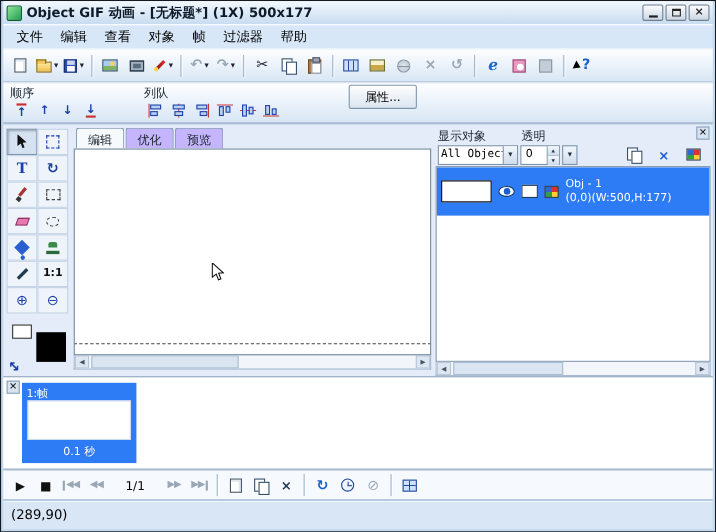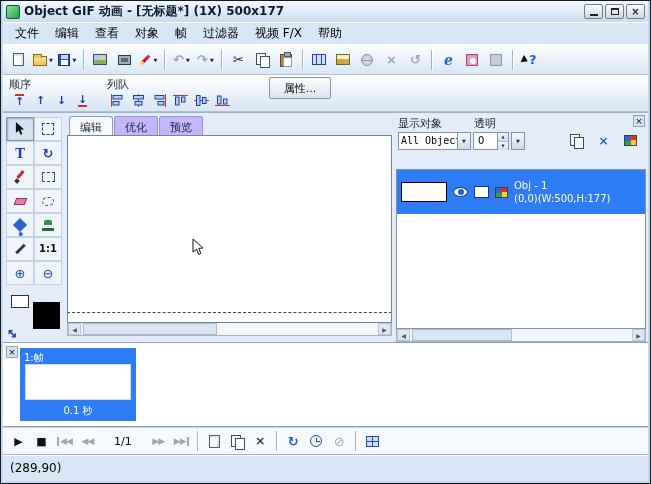--- a/index.html
+++ b/index.html
@@ -21,21 +21,21 @@
   .glyph-max { width:8px; height:7px; border:1px solid #222; border-top:2px solid #222; }
   .glyph-x { font-size:10px; font-weight:bold; color:#222; line-height:1; }
 
   
   .menubar { height:22px; background:#d8e7f8; border-top:1px solid #fff; display:flex;
              align-items:center; padding-left:4px; font-size:12px; color:#000; }
   .menu-item { padding:3px 8px; }
 
   
   .toolbar { background:linear-gradient(180deg,#fdfeff,#d8e6f5); border-top:1px solid #fff;
-             border-bottom:1px solid #aebfd4; display:flex; align-items:center; }
+             border-bottom:1px solid #aebfd4; display:flex; align-items:center;gap:24px; }
   .t1 { height:31px; padding:0 4px; gap:1px; }
   .tbtn { height:23px; min-width:23px; padding:0 2px; display:flex; align-items:center; justify-content:center; }
   .caret { font-size:5px; color:#223; margin-left:2px; }
   .vsep { width:2px; height:20px; border-left:1px solid #9fb4ca; border-right:1px solid #fff; margin:0 3px; }
   .gk { font-size:13px; color:#223; line-height:1; }
   .gy { font-size:13px; font-weight:bold; color:#9aa8b6; line-height:1; }
   .xblue { color:#1a5fd0; font-weight:bold; font-size:12px; line-height:1; }
   .xdark { color:#223a52; font-weight:bold; font-size:12px; line-height:1; }
   .loopg { color:#1a5fd0; font-weight:bold; font-size:13px; line-height:1; }
   .blkg { color:#9aa8b6; font-size:13px; line-height:1; }
@@ -152,34 +152,34 @@
   .combo-btn { width:13px; background:linear-gradient(#f2f7fc,#cfdceb); border-left:1px solid #7f94ab;
                font-size:5px; display:flex; align-items:center; justify-content:center; color:#234; }
   .spin { width:36px; height:18px; border:1px solid #7f94ab; background:#fff; display:flex; font-size:10px; }
   .spin-text { flex:1; padding:2px 0 0 4px; }
   .spin-btns { width:11px; display:flex; flex-direction:column; border-left:1px solid #7f94ab; }
   .su,.sd { flex:1; font-size:4px; line-height:8px; text-align:center; background:linear-gradient(#f2f7fc,#cfdceb); color:#234; }
   .su { border-bottom:1px solid #aabccf; }
   .slider-btn { width:14px; height:18px; border:1px solid #7f94ab; background:linear-gradient(#f2f7fc,#cfdceb);
                 font-size:5px; display:flex; align-items:center; justify-content:center; color:#234; }
   .op-icons { margin-left:auto; display:flex; gap:4px; align-items:center; padding-right:2px; }
-  .objlist { flex:1; background:#fff; border:1px solid #7f94ab; margin-top:18px; overflow:hidden; min-height:0; }
+  .objlist { flex:1; background:#fff; border:1px solid #7f94ab; margin-top:0; overflow:hidden; min-height:0; }
   .objrow { height:44px; display:flex; align-items:center; gap:6px; padding:0 4px; font-size:10px; }
   .objrow.selected { background:#2d7bf5; color:#fff; }
   .othumb { width:46px; height:20px; background:#fff; border:1px solid #000; flex:none; }
   .eye { width:15px; height:10px; background:#fff; border:1px solid #123a6a; border-radius:50%; position:relative; flex:none; }
   .eye::before { content:""; position:absolute; left:4px; top:1px; width:6px; height:6px; border-radius:50%; background:#1a5fd0; }
   .ochip { width:15px; height:12px; background:#fff; border:1px solid #223a52; flex:none; }
   .otext { display:flex; flex-direction:column; gap:3px; font-size:10px; line-height:10px; white-space:nowrap; overflow:hidden; }
   .op-scroll { margin-top:0; }
 
   
   .framestrip { height:85px; background:#fff; border-top:1px solid #8aa2bc; border-bottom:1px solid #8aa2bc; position:relative; }
   .strip-close { position:absolute; left:3px; top:3px; }
-  .frame { position:absolute; left:17px; top:5px; width:116px; height:73px; background:#2d7bf5; color:#fff; font-size:10px; }
+  .frame { position:absolute; left:17px; top:5px; width:104px; height:73px; background:#2d7bf5; color:#fff; font-size:10px; }
   .flabel { padding:3px 0 0 4px; height:16px; }
   .fthumb { margin:0 5px; height:36px; background:#fff; border:1px solid #cddcf0; }
   .fdur { text-align:center; padding-top:4px; }
 
   
   .playbar { height:27px; background:#f6f9fd; border-top:1px solid #c2d2e4; display:flex; align-items:center; gap:2px; padding-left:5px; }
   .pbtn { min-width:21px; height:21px; display:flex; align-items:center; justify-content:center; color:#111; }
   .pbtn .pg { font-size:11px; line-height:1; }
   .pbtn .pv { font-size:9px; letter-spacing:-1px; line-height:1; }
   .pbtn.dis { color:#9aa7b5; }
@@ -213,21 +213,20 @@
     </div>
   </div>
 
   <div class="menubar">
     <span class="menu-item">文件</span>
     <span class="menu-item">编辑</span>
     <span class="menu-item">查看</span>
     <span class="menu-item">对象</span>
     <span class="menu-item">帧</span>
     <span class="menu-item">过滤器</span>
-    <span class="menu-item">视频 F/X</span>
     <span class="menu-item">帮助</span>
   </div>
 
   <div class="toolbar t1">
     <div class="tbtn">
         <span class="ic i-new"></span>
       </div>
     <div class="tbtn">
         <span class="ic i-folder"></span>
         <span class="caret">▼</span>

